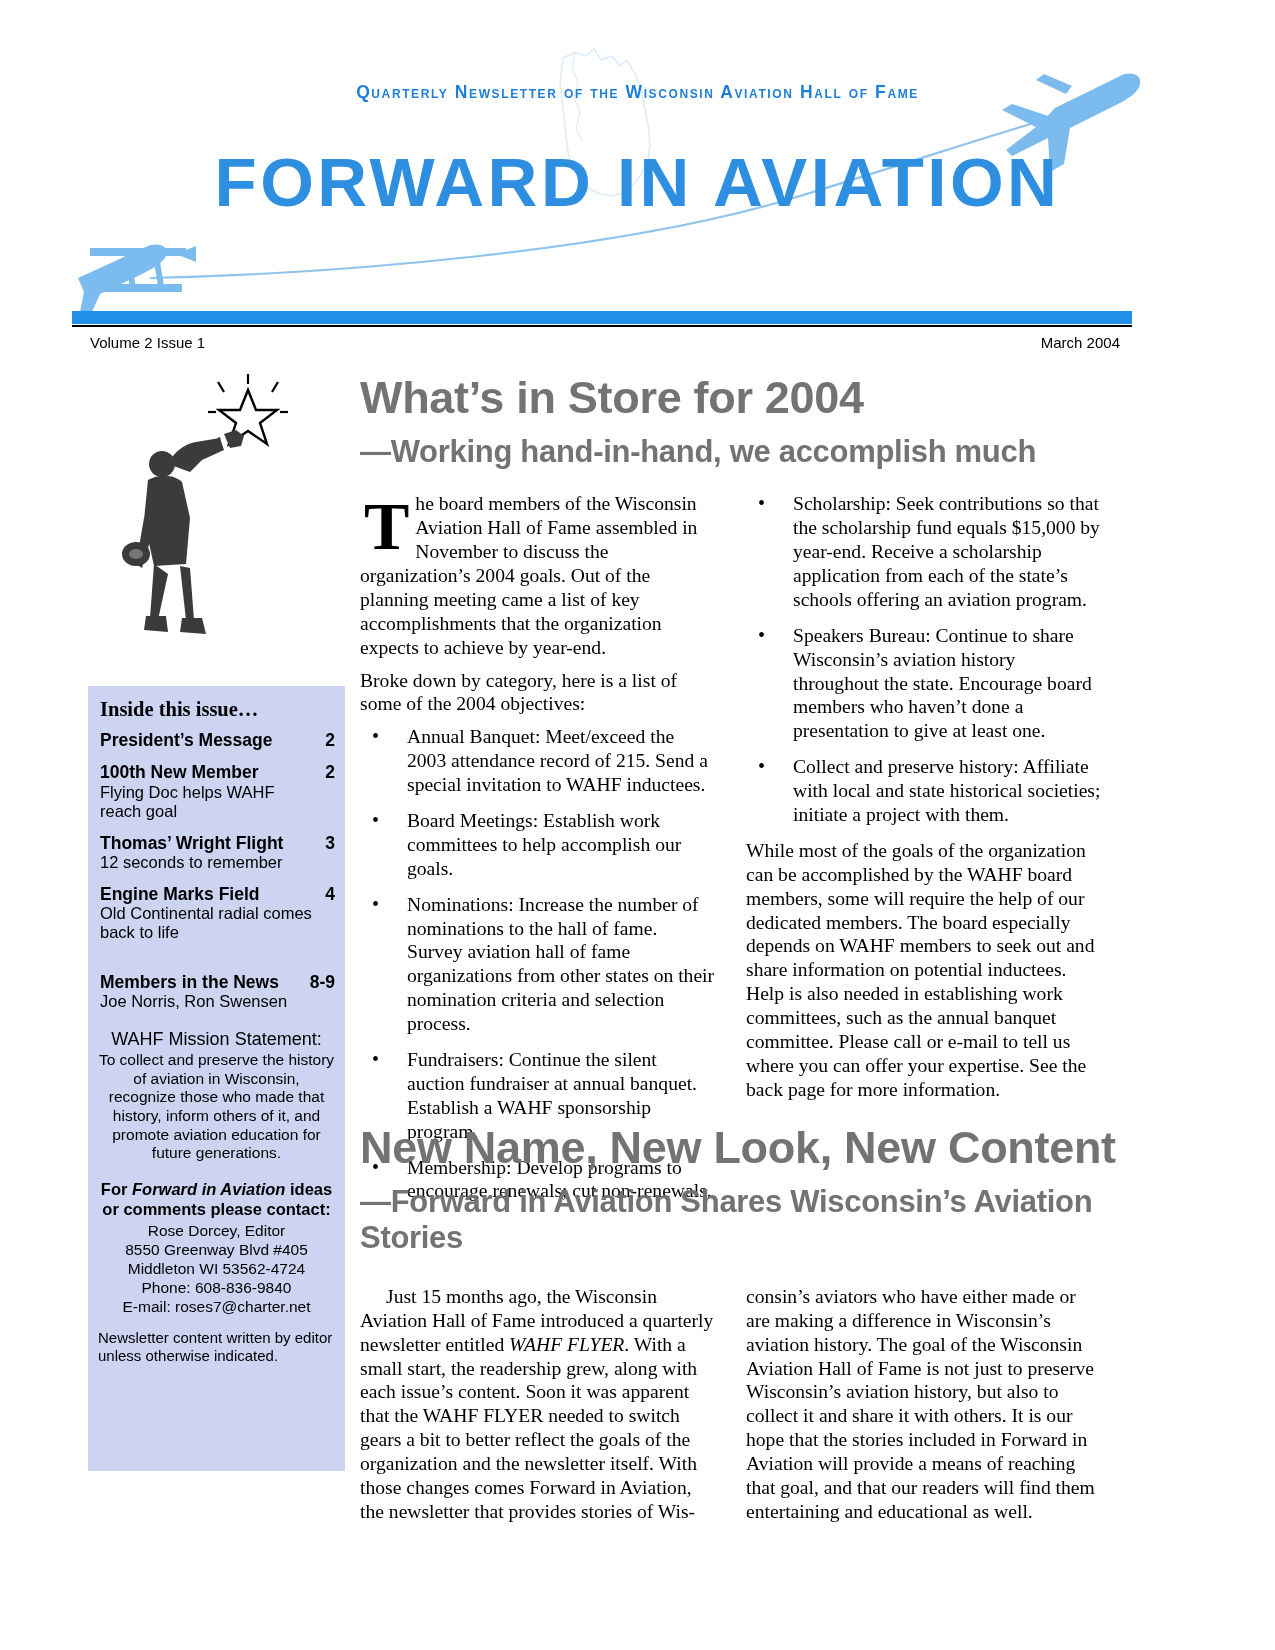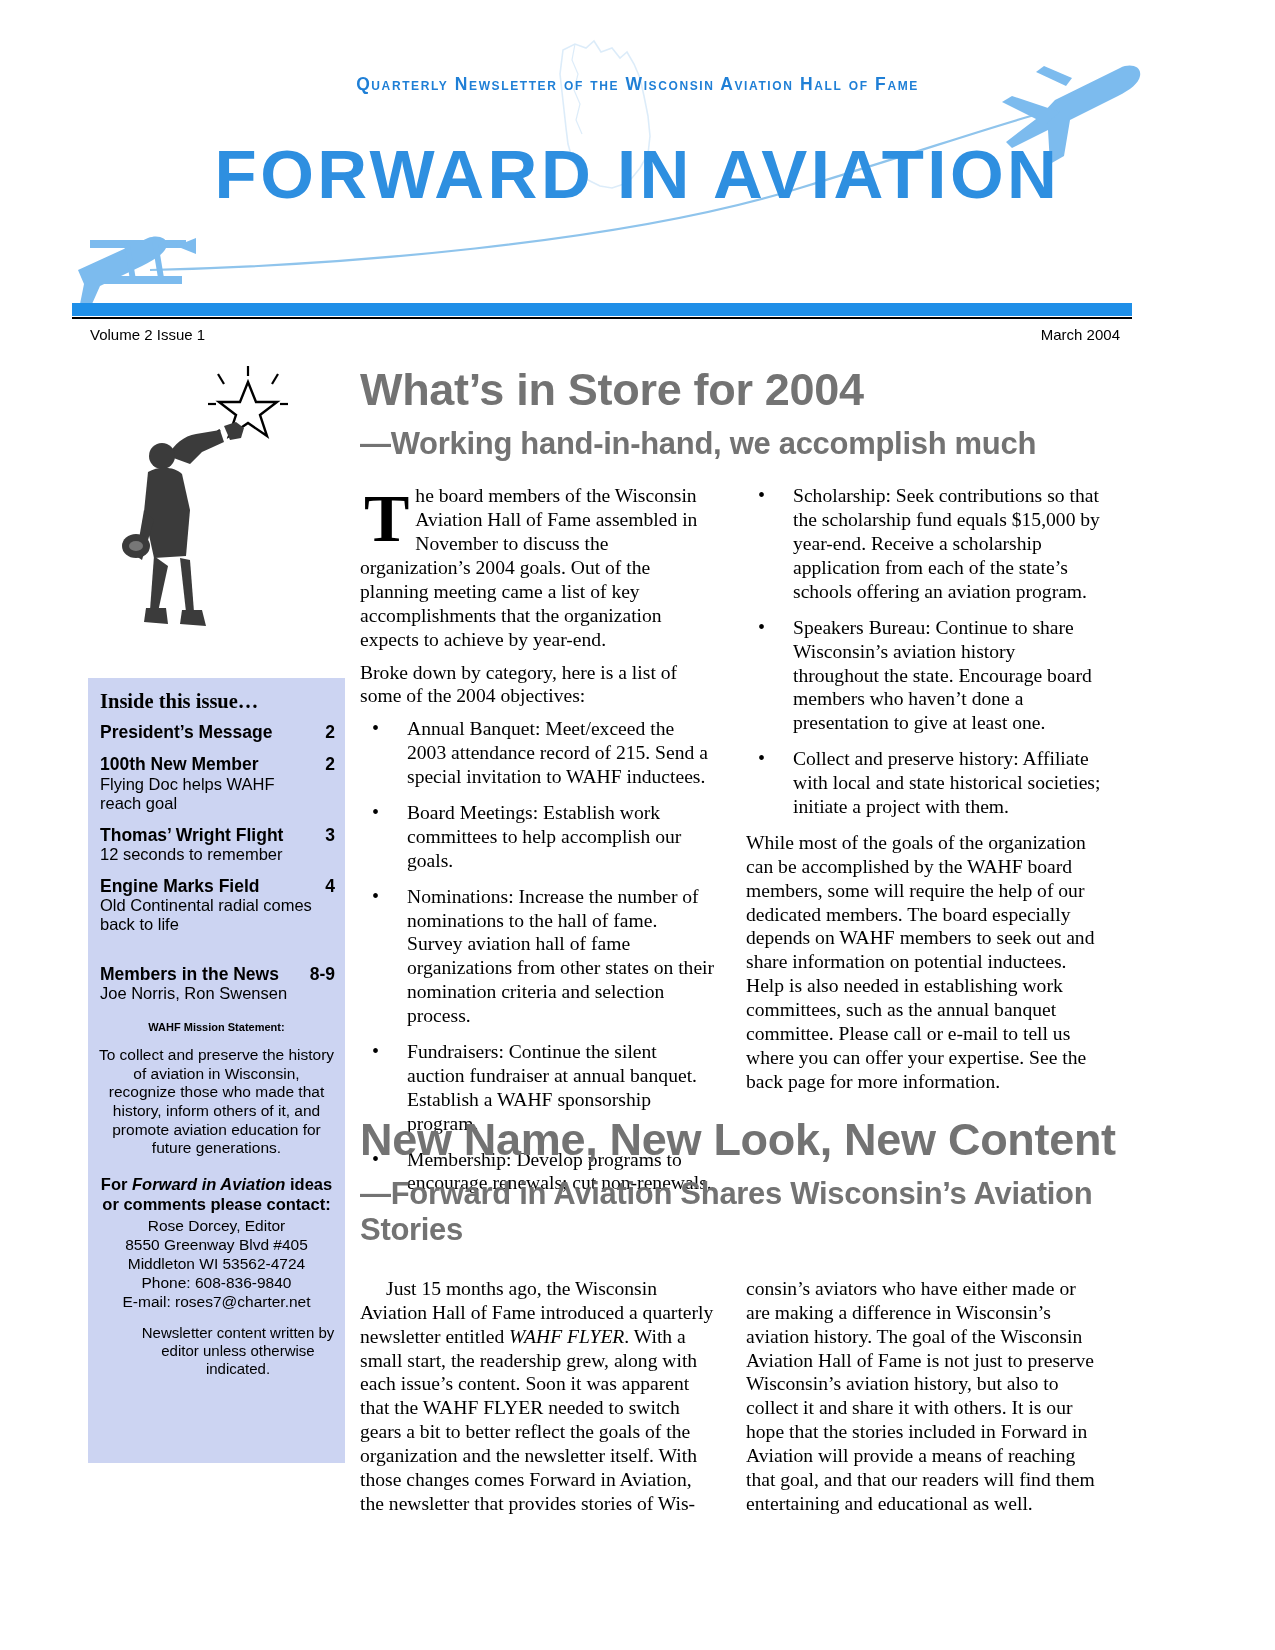--- a/index.html
+++ b/index.html
@@ -10,21 +10,21 @@
   body {
     width: 1275px;
     height: 1650px;
     font-family: "Liberation Serif", serif;
     color: #000;
     position: relative;
     overflow: hidden;
   }
   .page {
     position: absolute;
-    left: 0; top: 8px;
+    left: 0; top: 16px;
     width: 1275px;
     height: 1341px;
     background: #fff;
   }
 
   
   .masthead {
     position: absolute;
     left: 0; top: 0;
     width: 1275px;
@@ -123,23 +123,23 @@
     line-height: 1.14;
     padding-right: 18px;
   }
   .toc-gap { height: 9px; }
 
   .mission {
     margin: 18px 2px 0 2px;
     text-align: center;
   }
   .mission-head {
-    font-weight: bold;
-    font-size: 11px;
-    margin-bottom: 13px;
+    font-weight: normal;
+    font-size: 18px;
+    margin-bottom: 1px;
   }
   .mission-body {
     font-size: 15.5px;
     line-height: 1.2;
   }
   .contact {
     margin: 16px 2px 0 2px;
     text-align: center;
   }
   .contact-head {
@@ -150,22 +150,21 @@
   .contact-head .ital { font-style: italic; }
   .contact-body {
     font-size: 15.5px;
     line-height: 1.23;
     margin-top: 2px;
   }
   .contact-note {
     font-size: 15px;
     line-height: 1.2;
     margin-top: 13px;
-    text-align: center;
-    margin-left: 43px;
+    text-align: left;
   }
 
   
   .article { position: absolute; }
   .headline {
     font-family: "Liberation Sans", sans-serif;
     font-weight: bold;
     color: #737373;
     letter-spacing: -0.3px;
   }

